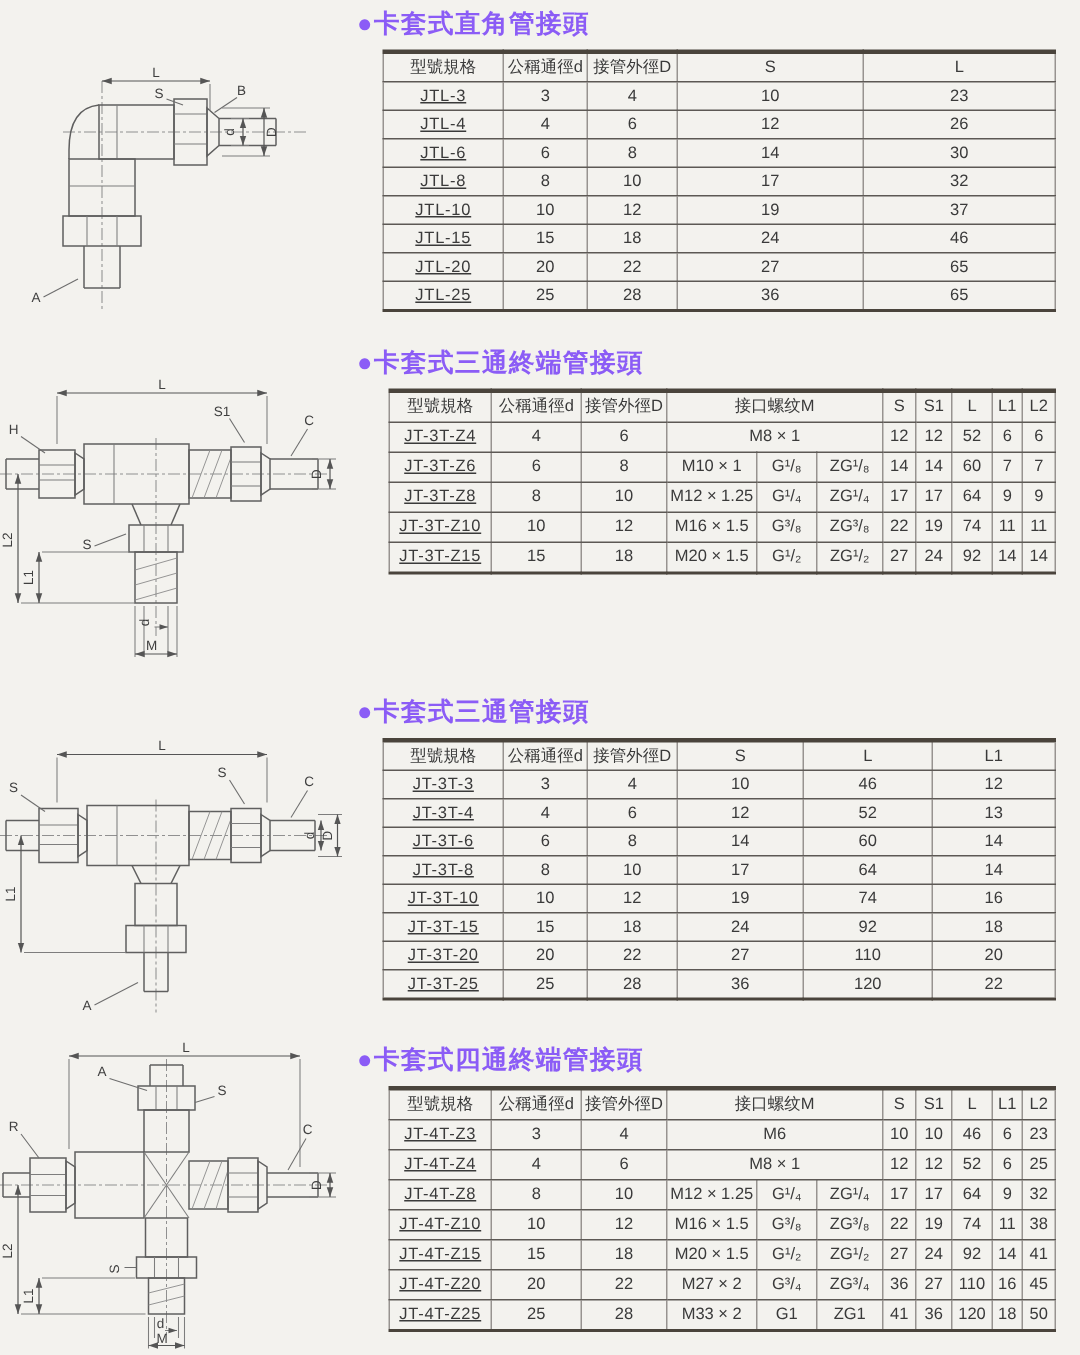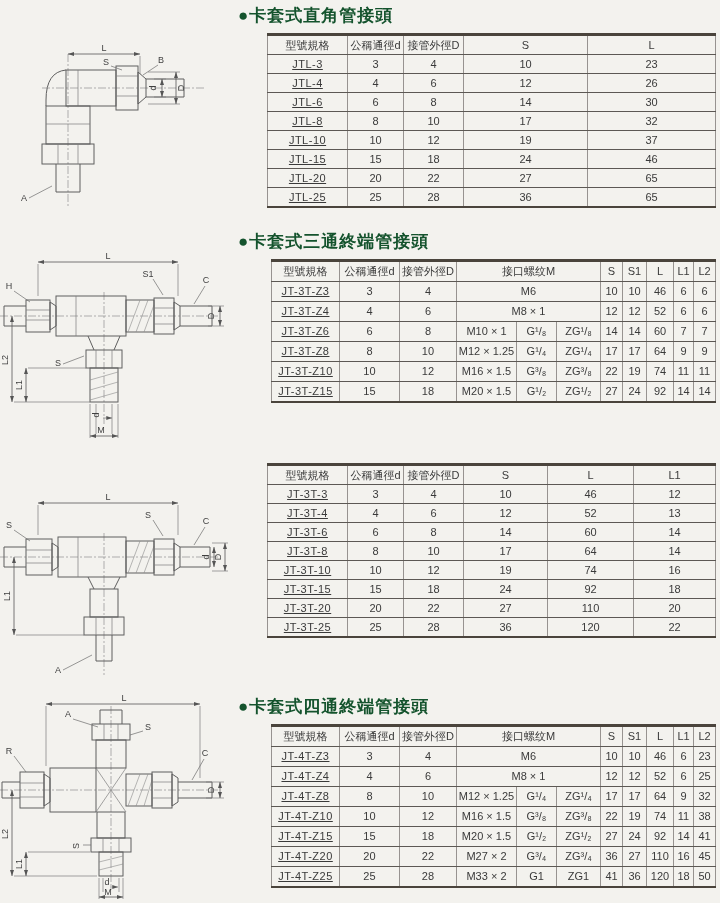--- a/index.html
+++ b/index.html
@@ -1,20 +1,20 @@
 <!DOCTYPE html>
 <html><head>
 <meta charset="utf-8">
 <style>
   html,body{margin:0;padding:0;background:#f3f2ee;}
   .page{position:relative;width:720px;height:903px;background:#f3f2ee;overflow:hidden;
         font-family:"Liberation Sans",sans-serif;}
   .content{position:absolute;left:236px;width:480px;}
-  .sec-title{font-size:17px;font-weight:bold;color:#14532d;margin:0 0 6px 2px;letter-spacing:1px;}
-  table.spec{border-collapse:collapse;table-layout:fixed;margin-left:auto;margin-right:0;
+  .sec-title{font-size:17px;font-weight:bold;color:#8b5cf6;margin:0 0 6px 2px;letter-spacing:1px;}
+  table.spec{border-collapse:collapse;table-layout:fixed;margin-left:auto;margin-right:12px;
     color:#3a3a3a;border-top:3px solid #4a443c;border-bottom:2px solid #4a443c;
     border-left:1px solid #8f8f8f;border-right:1px solid #8f8f8f;}
   .spec th,.spec td{border-left:1px solid #979390;border-right:1px solid #979390;
     border-top:1px solid #5c5854;border-bottom:1px solid #5c5854;
     font-weight:normal;text-align:center;font-size:11px;padding:0 1px;height:18px;
     line-height:1;white-space:nowrap;overflow:hidden;}
   .t2 th,.t2 td{height:19px;}
   .spec td:first-child{letter-spacing:.5px;text-decoration:underline;}
   svg.drawing{position:absolute;}
   .ol{stroke:#5f5f5f;stroke-width:1;fill:none;}
@@ -373,31 +373,20 @@
             <th colspan="3">接口螺纹M</th>
             <th>S</th>
             <th>S1</th>
             <th>L</th>
             <th>L1</th>
             <th>L2</th>
           </tr>
         </thead>
         <tbody>
           <tr>
-            <td>JT-3T-Z3</td>
-            <td>3</td>
-            <td>4</td>
-            <td colspan="3">M6</td>
-            <td>10</td>
-            <td>10</td>
-            <td>46</td>
-            <td>6</td>
-            <td>6</td>
-          </tr>
-          <tr>
             <td>JT-3T-Z4</td>
             <td>4</td>
             <td>6</td>
             <td colspan="3">M8 × 1</td>
             <td>12</td>
             <td>12</td>
             <td>52</td>
             <td>6</td>
             <td>6</td>
           </tr>
@@ -451,20 +440,21 @@
             <td>24</td>
             <td>92</td>
             <td>14</td>
             <td>14</td>
           </tr>
         </tbody>
       </table>
   </div>
 
   <div class="content" style="top:463px">
+    <h2 class="sec-title">●卡套式三通管接頭</h2>
     <table class="spec" style="width: 448px;">
         <colgroup>
           <col style="width: 80px;">
           <col style="width: 56px;">
           <col style="width: 60px;">
           <col style="width: 84px;">
           <col style="width: 86px;">
           <col style="width: 82px;">
         </colgroup>
         <thead>

